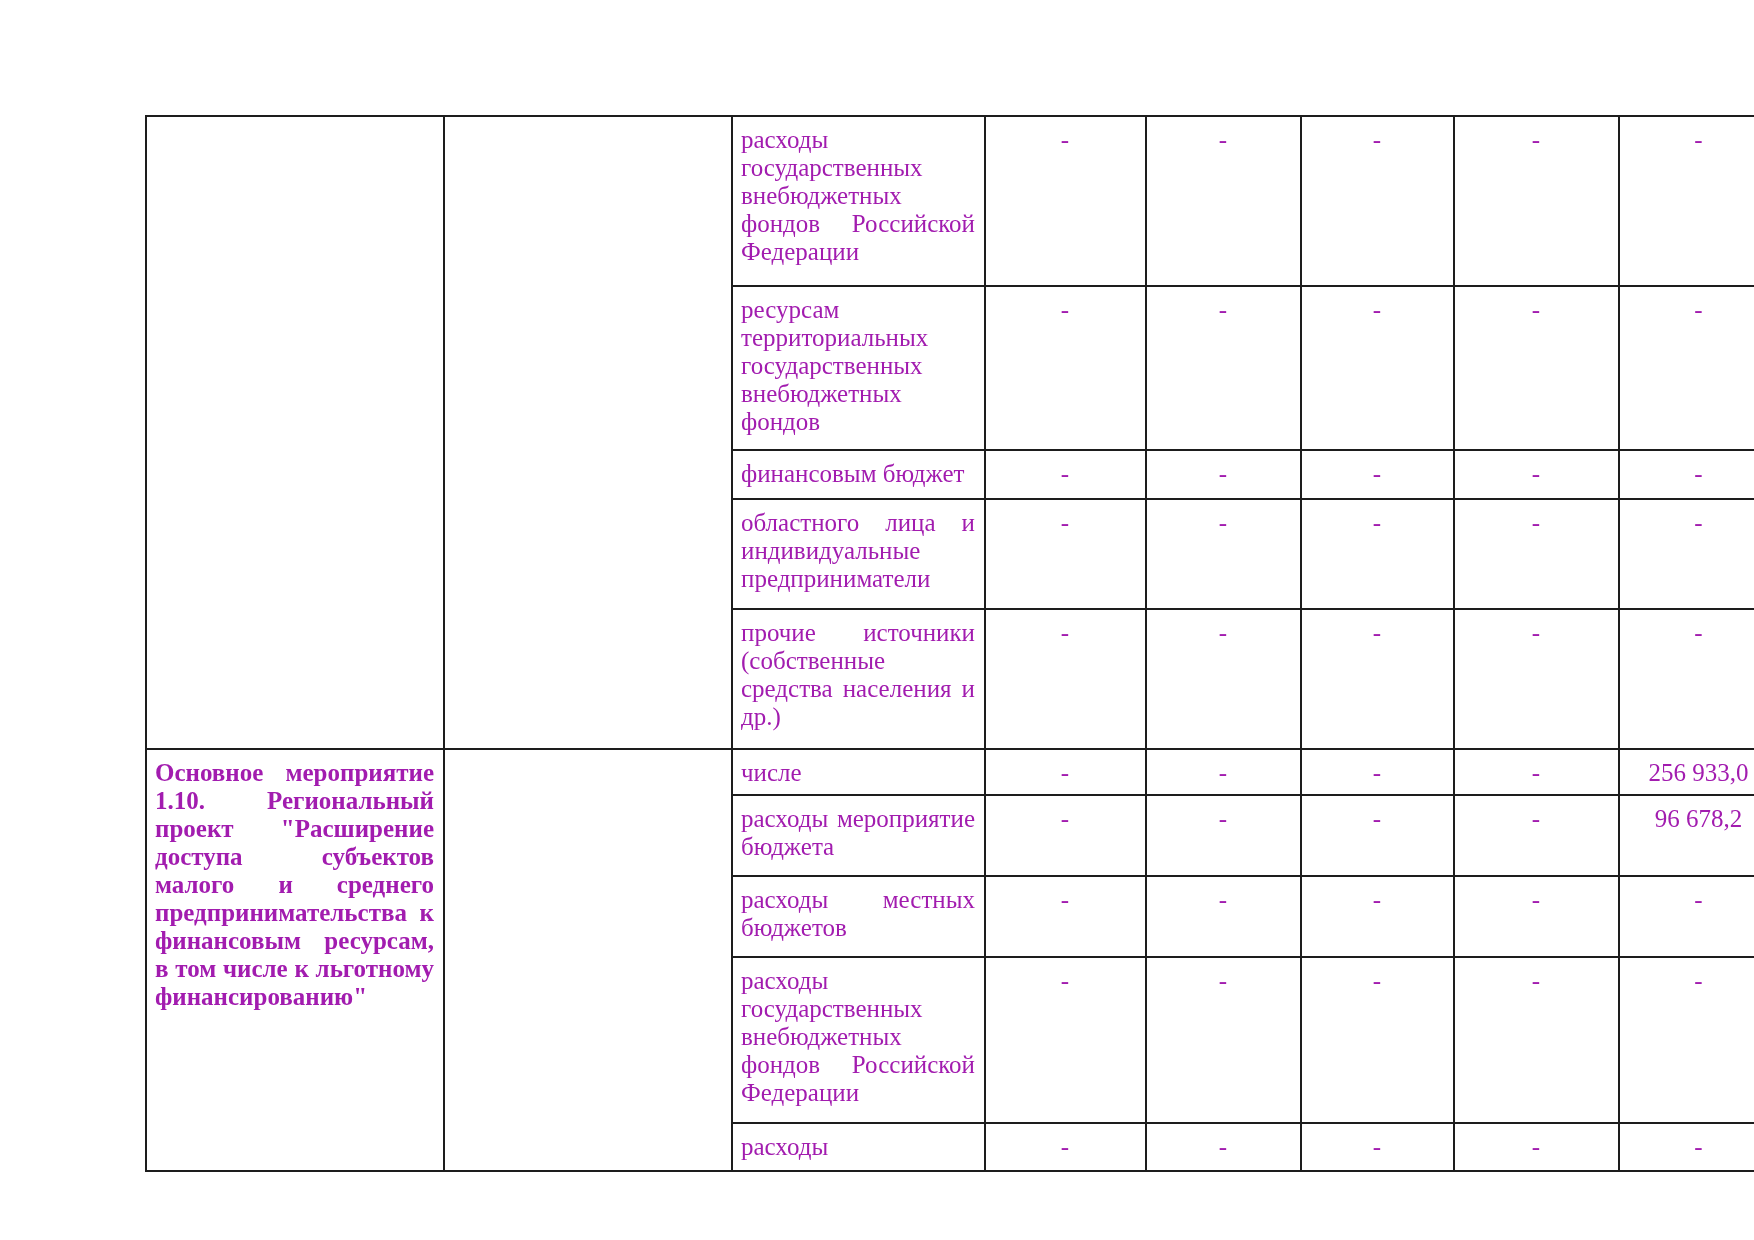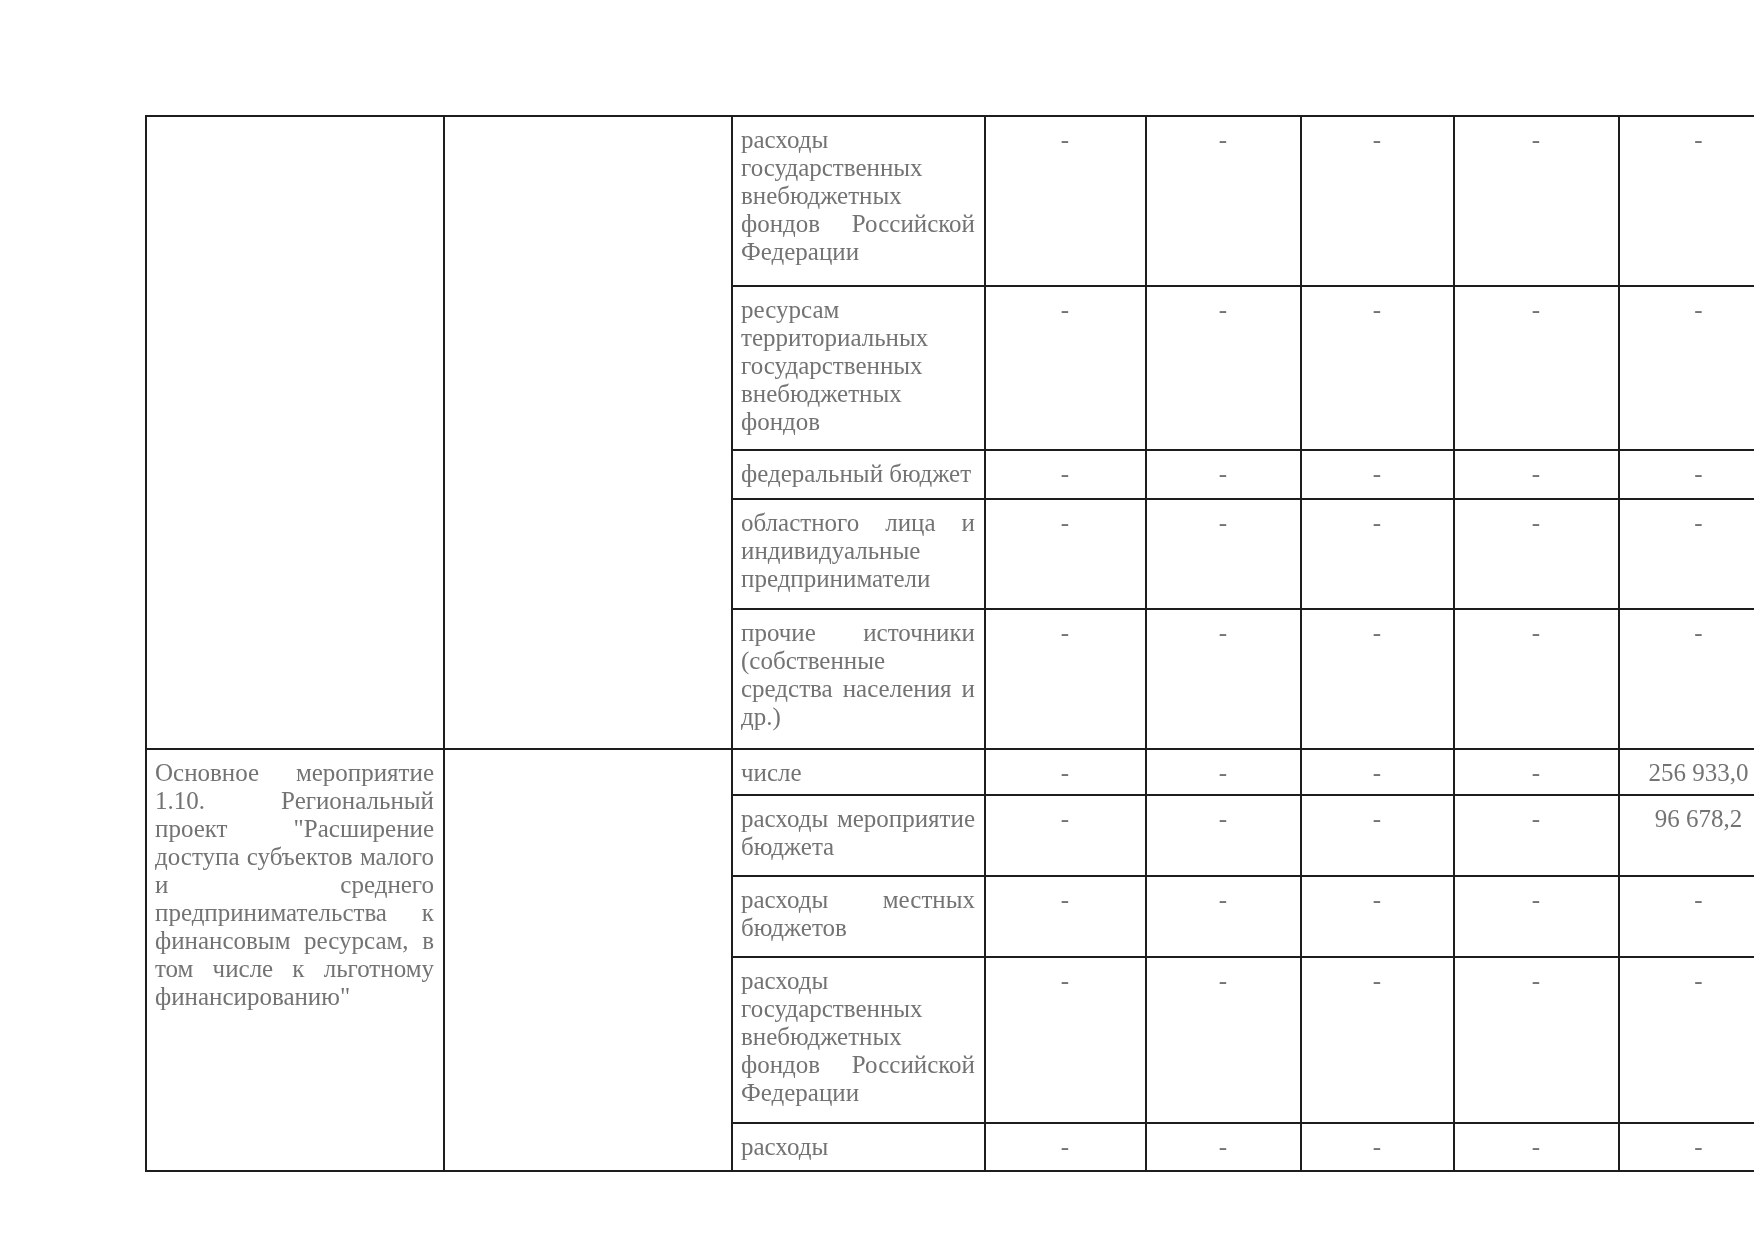--- a/index.html
+++ b/index.html
@@ -3,41 +3,42 @@
 <meta charset="utf-8">
 <style>
   html, body { margin: 0; padding: 0; background: #ffffff; }
   .page {
     position: relative;
     width: 1754px;
     height: 1240px;
     background: #ffffff;
     overflow: hidden;
     font-family: "Liberation Serif", "DejaVu Serif", serif;
-    color: #737373;
+    color: #a21caf;
   }
   table.fin {
     position: absolute;
     left: 145px;
     top: 115px;
     border-collapse: collapse;
     table-layout: fixed;
     width: 1633px;
   }
   table.fin td {
     border: 2px solid #1d1d1d;
     vertical-align: top;
     font-size: 25px;
     line-height: 28px;
     padding: 9px 9px 4px 8px;
     overflow: hidden;
   }
   td.group-cell {
     text-align: justify;
     padding: 9px 4px 4px 5px;
+    font-weight: bold;
   }
   td.label-cell {
     text-align: justify;
   }
   td.value-cell {
     text-align: center;
     padding-left: 2px;
     padding-right: 2px;
     white-space: nowrap;
   }
@@ -71,21 +72,21 @@
       </tr>
       <tr style="height:164px">
         <td class="label-cell">ресурсам территориальных государственных внебюджетных фондов</td>
         <td class="value-cell">-</td>
         <td class="value-cell">-</td>
         <td class="value-cell">-</td>
         <td class="value-cell">-</td>
         <td class="value-cell">-</td>
       </tr>
       <tr style="height:49px">
-        <td class="label-cell">федеральный бюджет</td>
+        <td class="label-cell">финансовым бюджет</td>
         <td class="value-cell">-</td>
         <td class="value-cell">-</td>
         <td class="value-cell">-</td>
         <td class="value-cell">-</td>
         <td class="value-cell">-</td>
       </tr>
       <tr style="height:110px">
         <td class="label-cell">областного лица и индивидуальные предприниматели</td>
         <td class="value-cell">-</td>
         <td class="value-cell">-</td>

